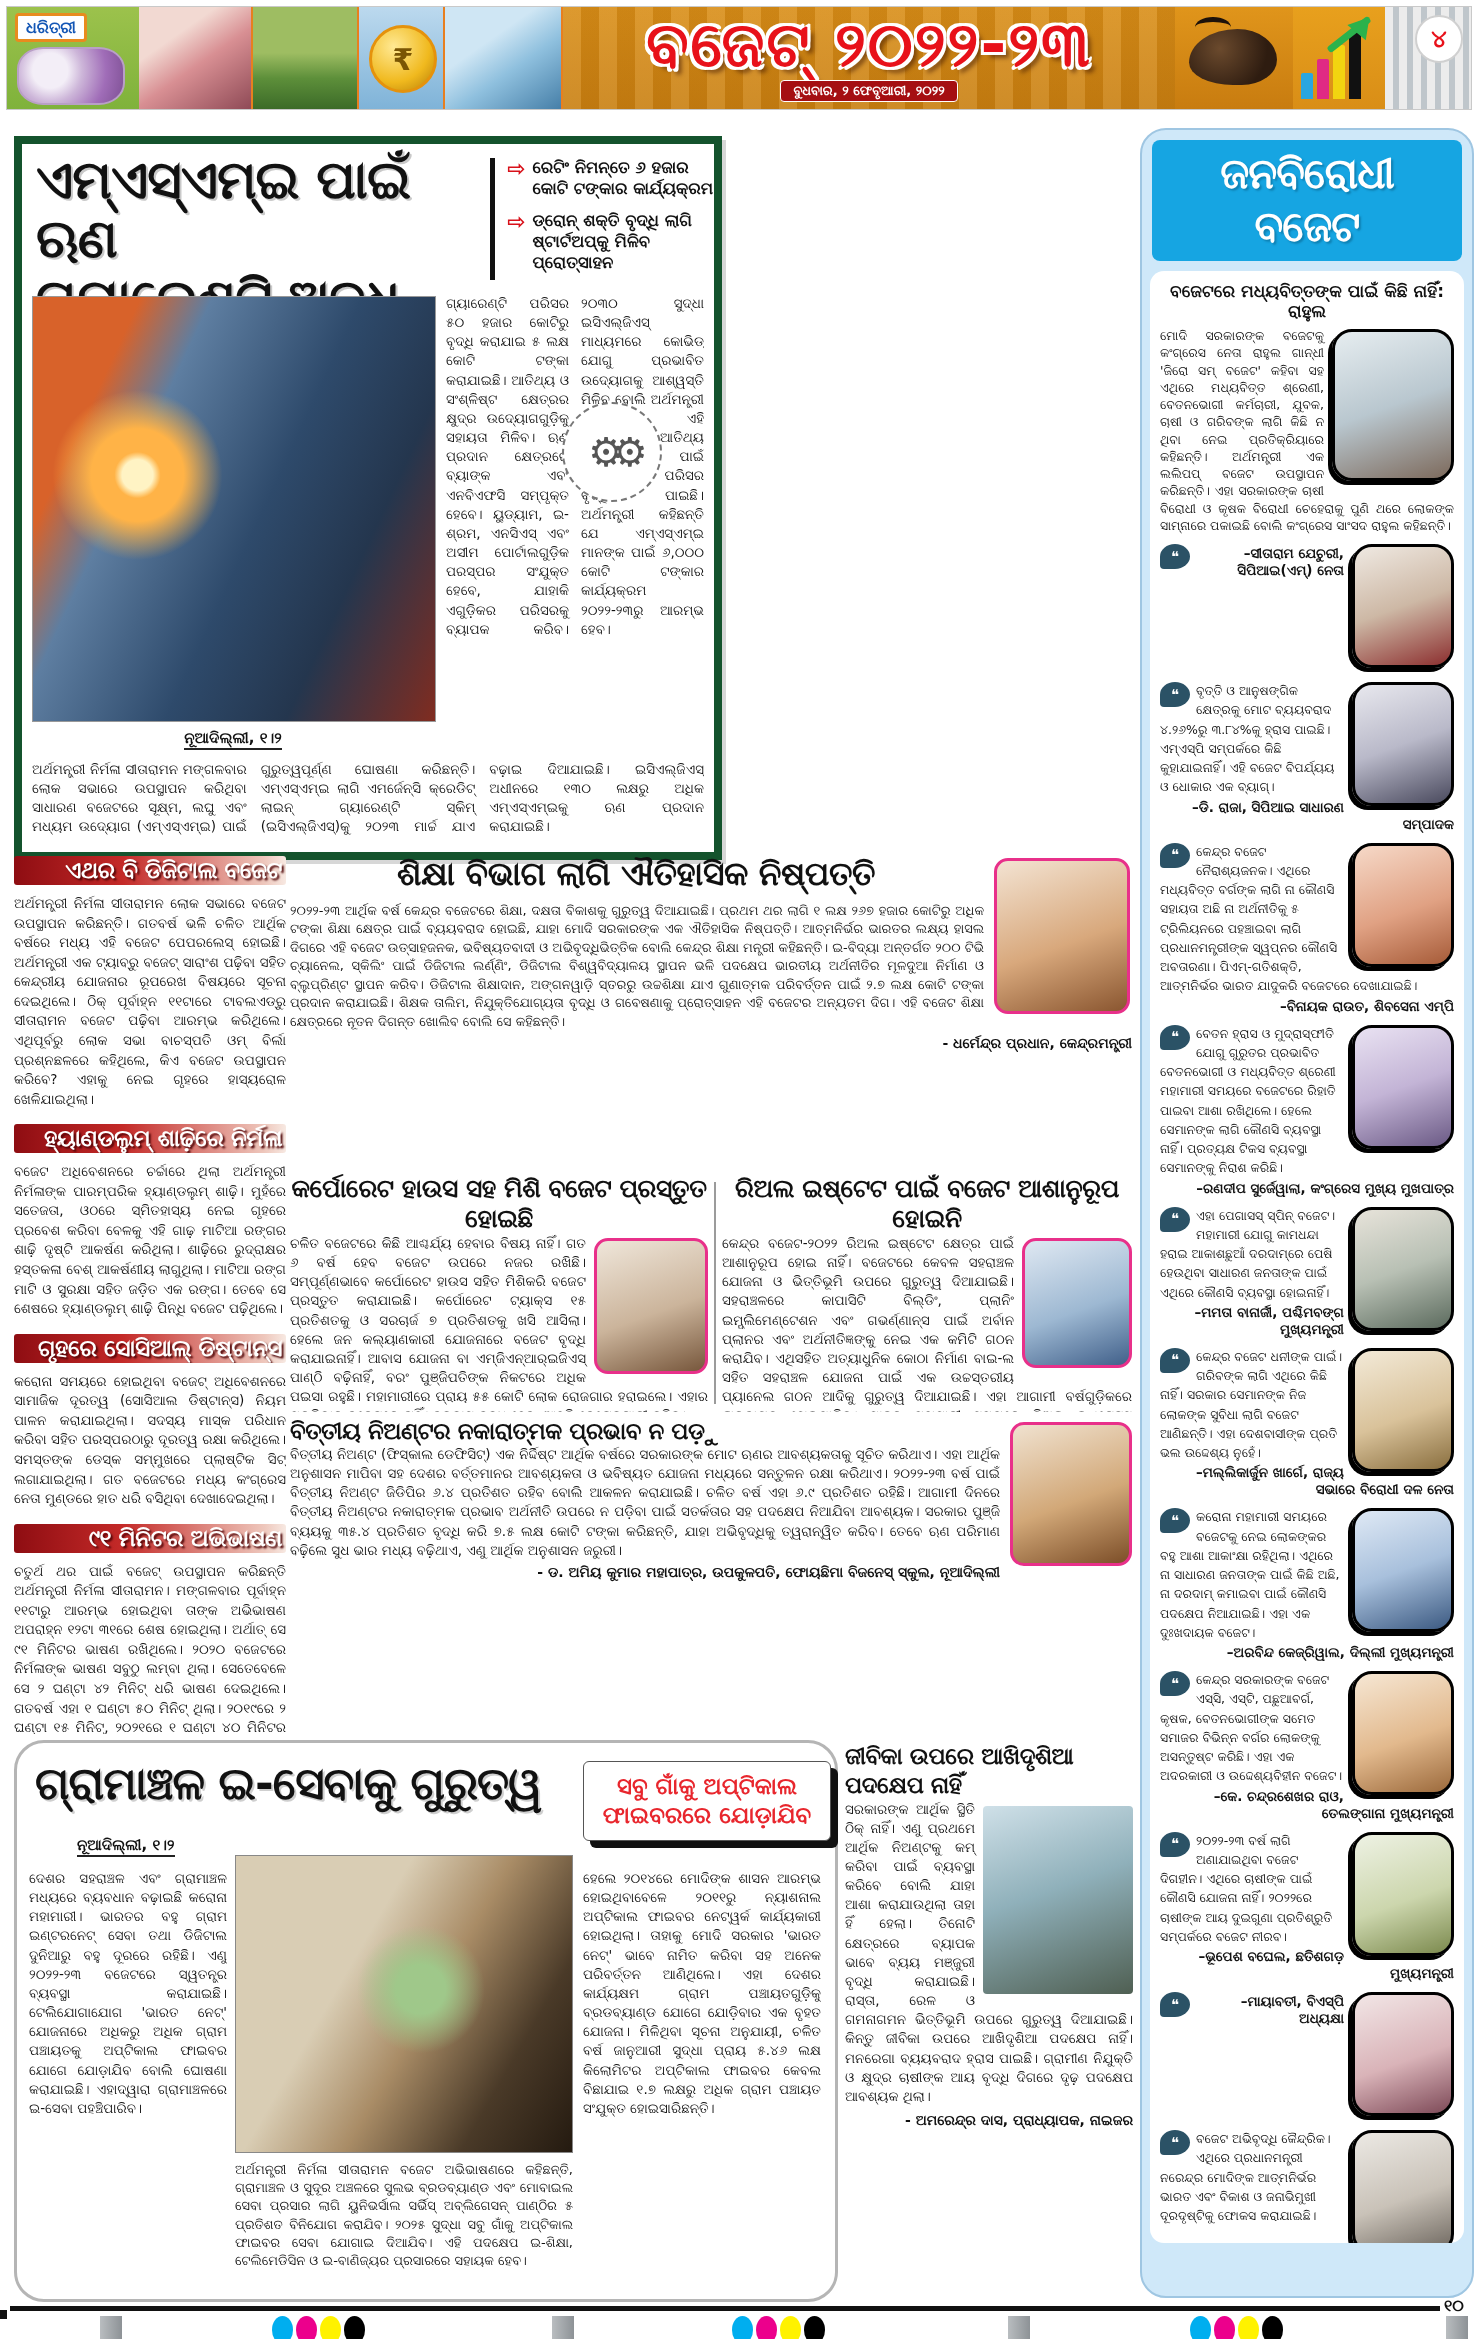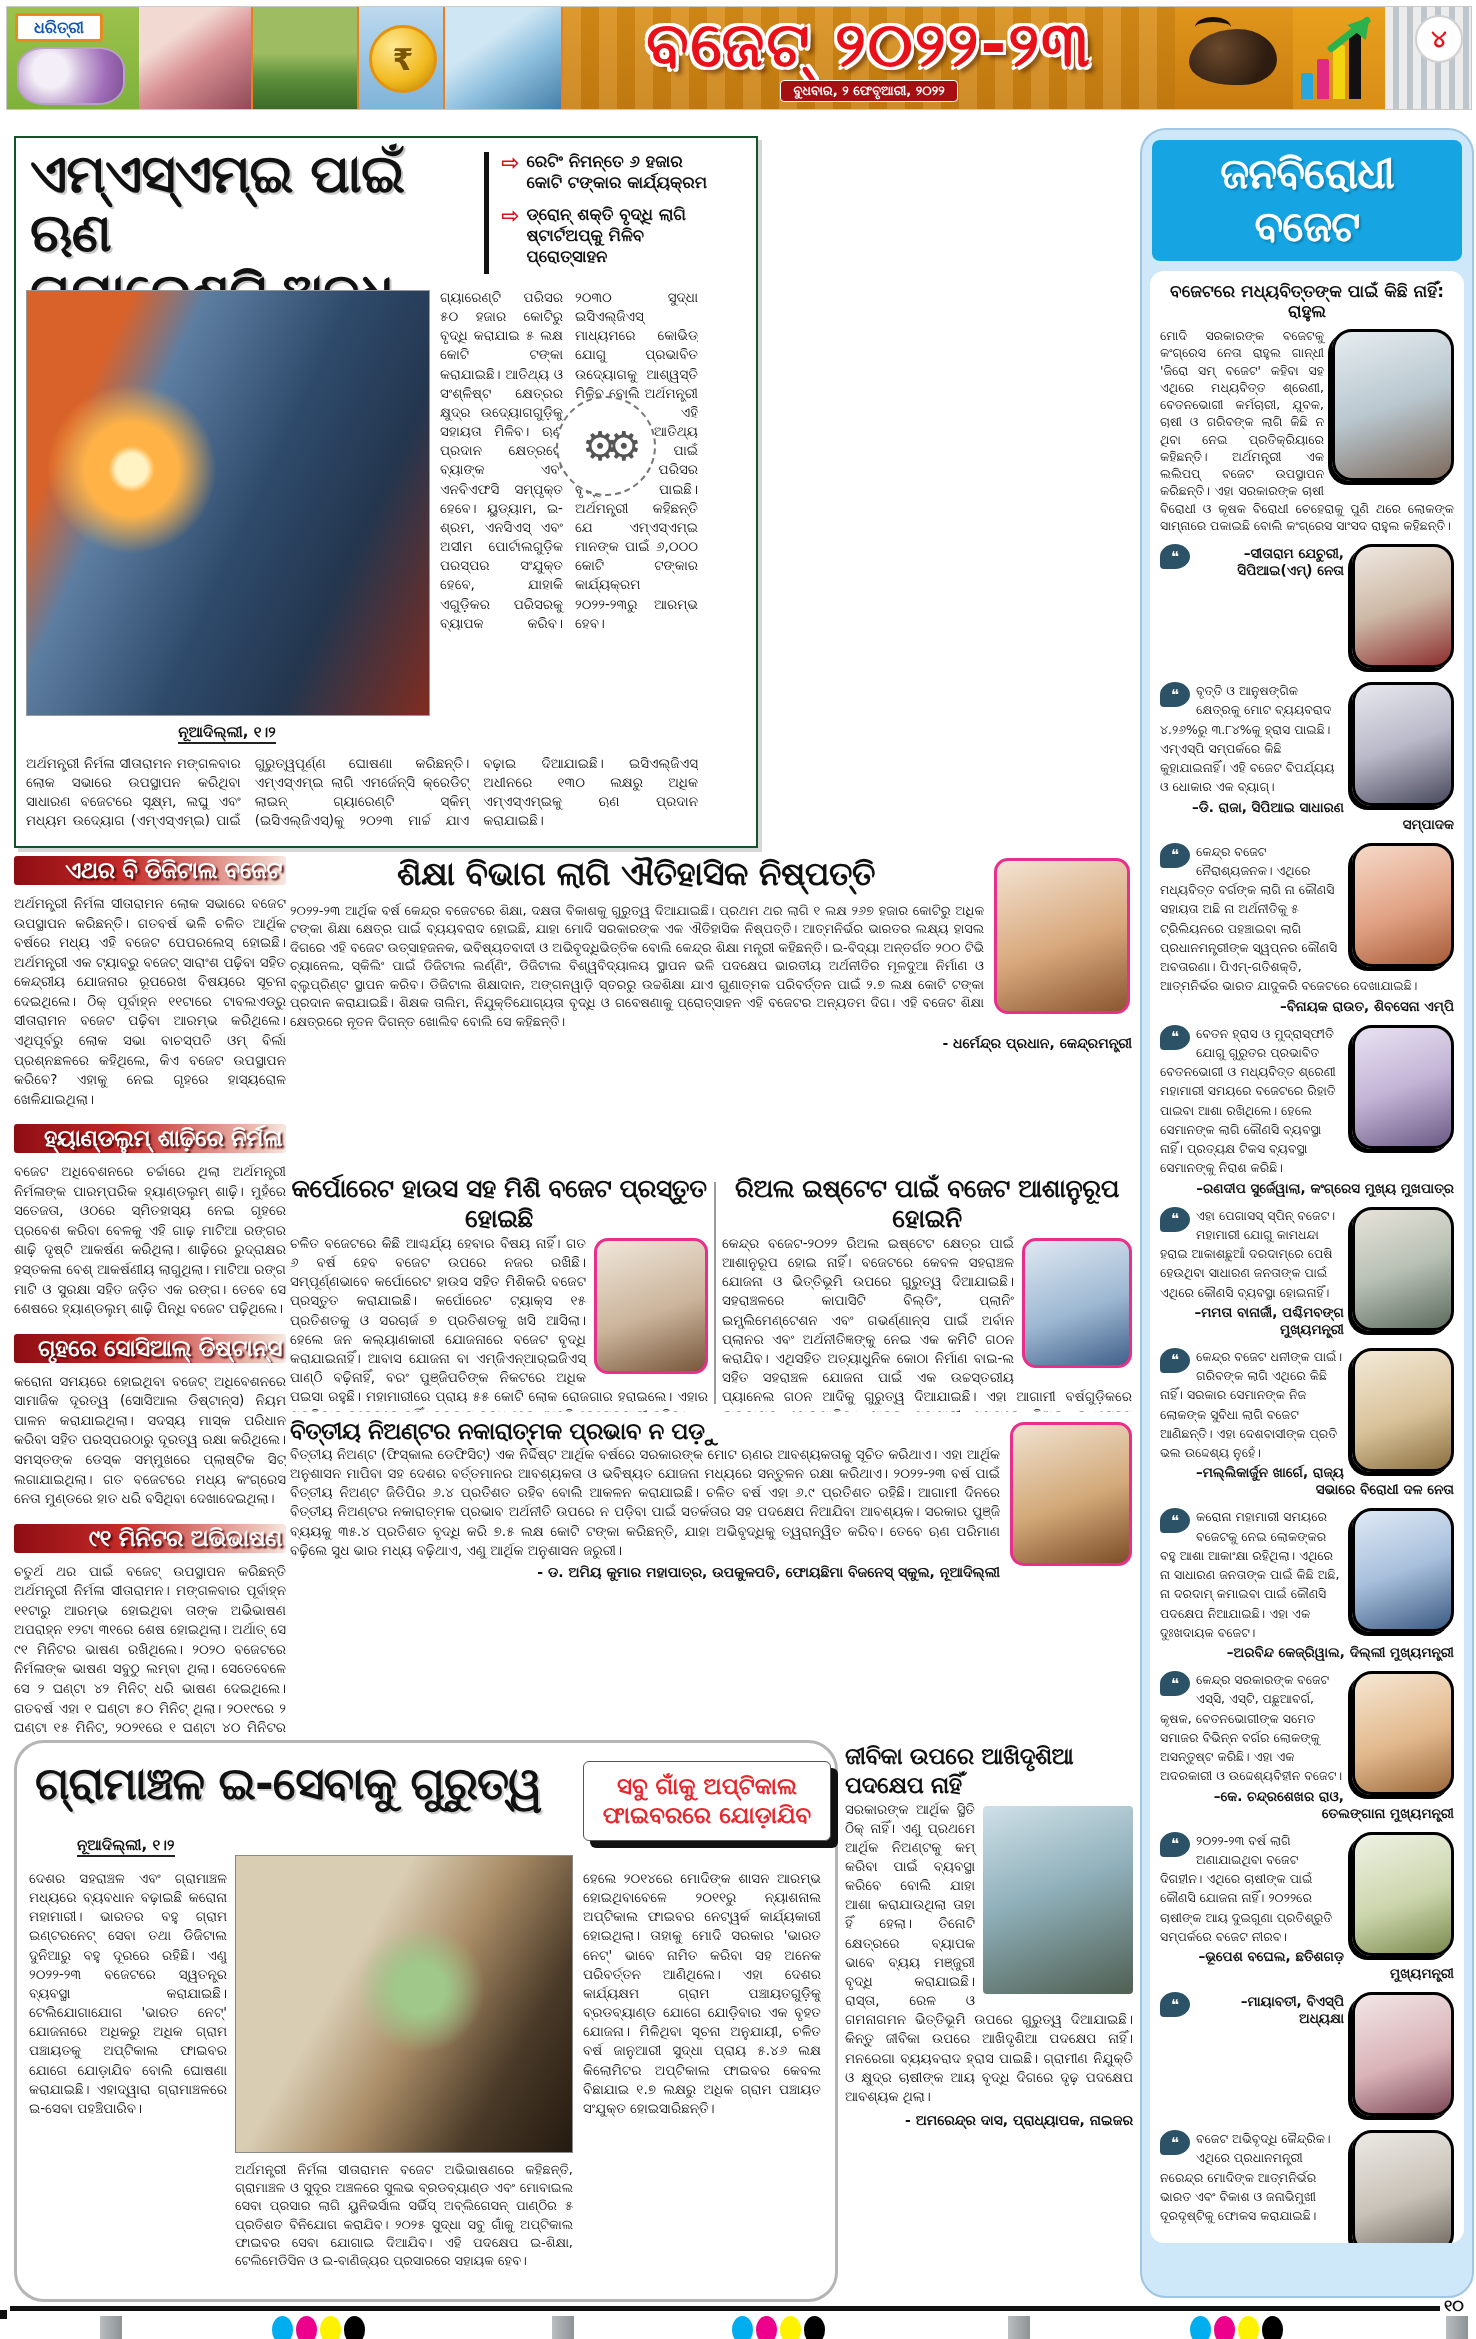--- a/index.html
+++ b/index.html
@@ -8,21 +8,21 @@
   .abs{position:absolute;}
   p{margin:0;}
   h1,h2,h3{margin:0;font-weight:800;}
 
   
   .masthead{left:6px;top:6px;width:1464px;height:102px;display:flex;overflow:hidden;
             background:linear-gradient(90deg,#8dbb44 0 9%,#d98e17 9% 60%,#e8a01d 60% 82%,#dd8a16 82% 100%);
             border:1px solid #c9c9c9;}
   .mh-left{width:132px;height:100%;position:relative;background:linear-gradient(180deg,#9cc24c,#7fb23b);}
   .brand-box{position:absolute;left:8px;top:6px;background:#fff;border:3px solid #e88b1e;border-radius:4px;
-             color:#1356b5;font-weight:800;font-size:16px;padding:2px 16px;}
+             color:#1356b5;font-weight:800;font-size:16px;padding:2px 8px;}
   .money-roll{position:absolute;left:10px;top:40px;width:104px;height:54px;border-radius:26px/22px;
               background:radial-gradient(circle at 30% 40%,#f3eef7 0 22%,#cdb6d9 40%,#a06db8 70%,#7d4f93);
               border:2px solid #b9a0c6;}
   .mh-tile{height:100%;border-right:2px solid #e87f1f;}
   .t-people{width:112px;background:linear-gradient(145deg,#f2d9d2 0 30%,#d88f93 55%,#8f4a56 100%);}
   .t-farm{width:104px;background:linear-gradient(180deg,#9ebd62 0 45%,#5d8f3a 70%,#3c6b28 100%);}
   .t-coin{width:84px;background:linear-gradient(180deg,#bcd9ee,#7fb3d8);position:relative;}
   .coin{position:absolute;left:10px;top:18px;width:62px;height:62px;border-radius:50%;
         background:radial-gradient(circle at 35% 30%,#ffe993,#f0b91e 60%,#b57d08);
         border:3px solid #e5920c;display:flex;align-items:center;justify-content:center;
@@ -52,21 +52,21 @@
             border-left:12px solid transparent;border-right:12px solid transparent;border-bottom:20px solid #2bb24c;
             transform:rotate(40deg);}
   .arrow-shaft{position:absolute;left:30px;top:24px;width:52px;height:7px;background:#2bb24c;transform:rotate(-38deg);border-radius:3px;}
   .mh-building{width:86px;height:100%;position:relative;
                background:repeating-linear-gradient(90deg,#ececec 0 8px,#bfc6cb 8px 14px),linear-gradient(180deg,#dfe5e8,#aab3b8);}
   .page-badge{position:absolute;right:8px;top:8px;width:44px;height:44px;border-radius:50%;background:#fff;
               border:2px solid #d0d0d0;display:flex;align-items:center;justify-content:center;
               color:#e8111a;font-size:24px;font-weight:900;}
 
   
-  .box{border:2px solid #14532d;box-shadow:4px 4px 0 #d7d7d7;background:#fff;padding-left:48px;}
+  .box{border:8px solid #14532d;box-shadow:4px 4px 0 #d7d7d7;background:#fff;}
   .body-text{font-size:13.5px;line-height:1.42;text-align:justify;}
   .dateline{font-weight:700;font-size:15px;border-bottom:2px solid #222;display:inline-block;padding-bottom:1px;}
   .attr{display:block;text-align:right;font-weight:700;font-size:14px;margin-top:4px;}
   .pink-photo{border:3px solid #e8308a;border-radius:14px;}
 
   
   .lead{left:14px;top:136px;width:692px;height:708px;}
   .lead-headline{position:absolute;left:14px;top:6px;width:452px;font-size:53px;line-height:1.12;font-weight:900;
                  letter-spacing:-1px;text-shadow:2px 2px 0 #c9c9c9;}
   .lead-bullets{position:absolute;left:468px;top:14px;width:212px;height:122px;border-left:5px solid #111;padding-left:12px;}

